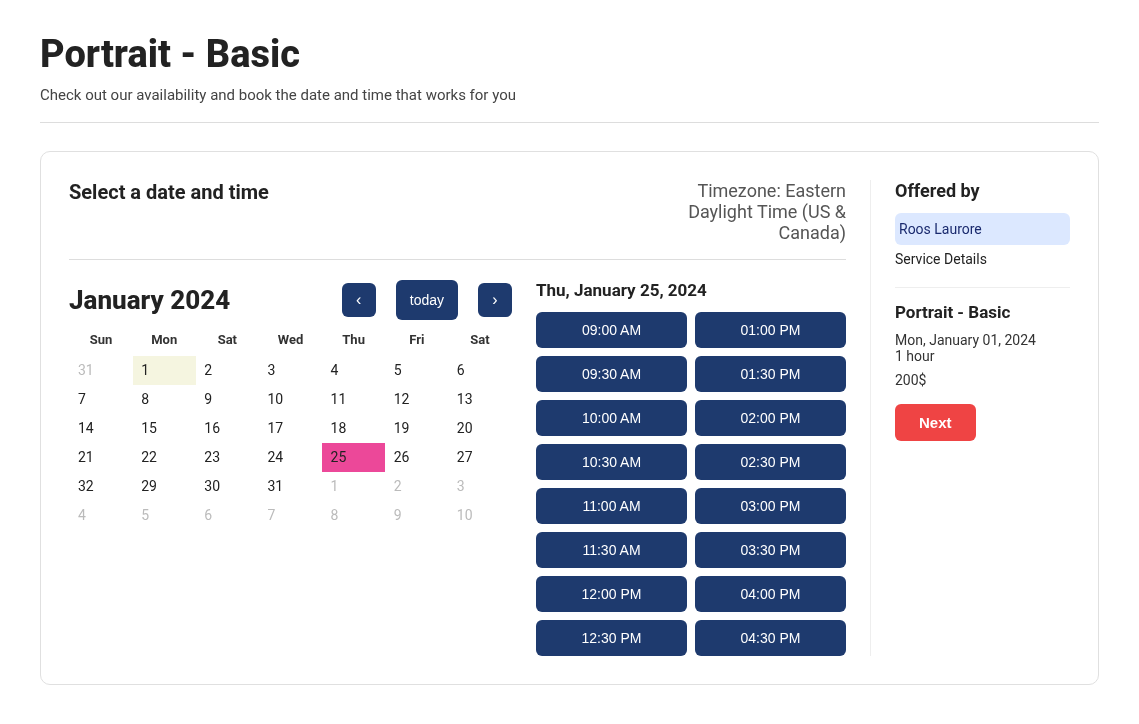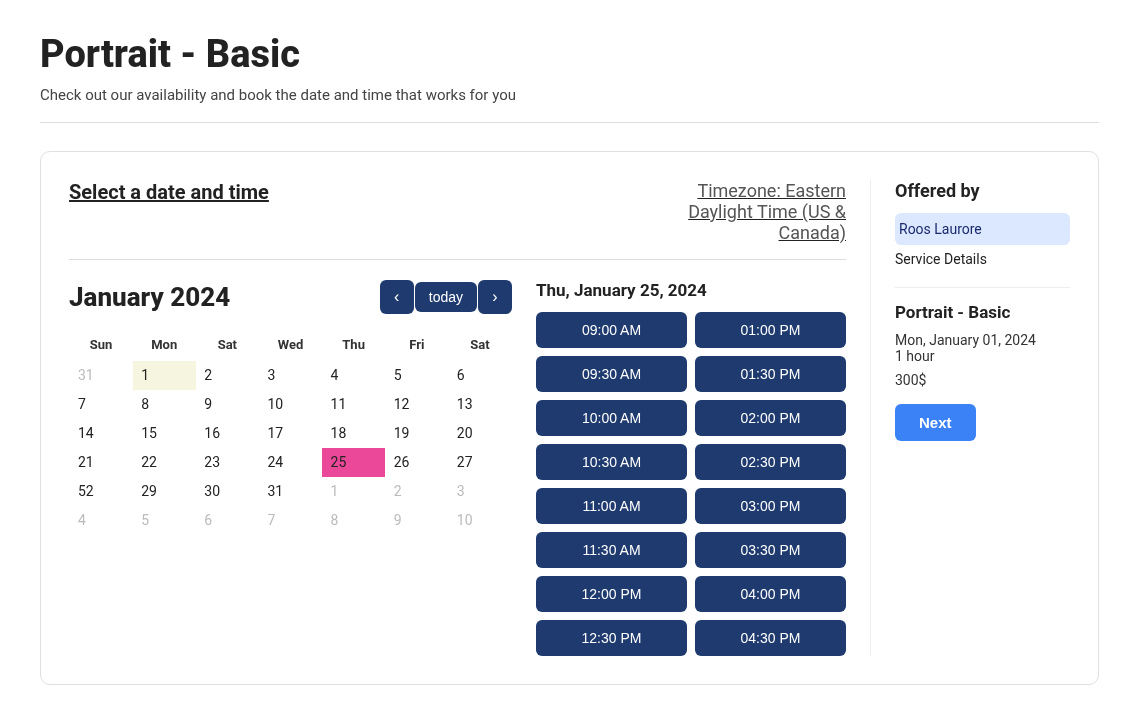--- a/index.html
+++ b/index.html
@@ -34,21 +34,20 @@
     }
     .left-section {
       flex: 1;
       min-width: 0;
     }
     .section-header {
       display: flex;
       justify-content: space-between;
       align-items: flex-start;
       margin-bottom: 16px;
-      text-decoration: underline;
     }
     .select-datetime-label {
       font-size: 20px;
       font-weight: 700;
     }
     .timezone-label {
       font-size: 18px;
       color: #555;
       text-align: right;
       max-width: 200px;
@@ -62,22 +61,22 @@
       display: flex;
       gap: 24px;
     }
     .calendar-section {
       flex: 1;
       min-width: 0;
     }
     .cal-nav {
       display: flex;
       align-items: center;
-      gap: 1px;
-      margin-bottom: 19px;
+      gap: 20px;
+      margin-bottom: 8px;
     }
     .cal-month {
       font-size: 26px;
       font-weight: 800;
       flex: 1;
     }
     .nav-btn {
       background: #1e3a6e;
       border: none;
       color: #fff;
@@ -91,21 +90,21 @@
       justify-content: center;
     }
     .today-btn {
       background: #1e3a6e;
       border: none;
       color: #fff;
       border-radius: 6px;
       padding: 6px 14px;
       font-size: 14px;
       cursor: pointer;
-      height: 30px;
+      height: 40px;
     }
     .calendar-grid {
       width: 100%;
       border-collapse: collapse;
     }
     .calendar-grid th {
       font-size: 13px;
       font-weight: 700;
       color: #333;
       padding: 4px 0 8px 0;
@@ -199,21 +198,21 @@
       font-size: 14px;
       color: #333;
       margin-bottom: 8px;
     }
     .service-price {
       font-size: 14px;
       color: #333;
       margin-bottom: 16px;
     }
     .next-btn {
-      background: #3b82f6;
+      background: #ef4444;
       color: #fff;
       border: none;
       border-radius: 6px;
       padding: 10px 24px;
       font-size: 15px;
       font-weight: 600;
       cursor: pointer;
     }
   </style>
 </head>
@@ -281,21 +280,21 @@
               <tr>
                 <td>21</td>
                 <td>22</td>
                 <td>23</td>
                 <td>24</td>
                 <td class="selected-cell">25</td>
                 <td>26</td>
                 <td>27</td>
               </tr>
               <tr>
-                <td>52</td>
+                <td>32</td>
                 <td>29</td>
                 <td>30</td>
                 <td>31</td>
                 <td class="other-month">1</td>
                 <td class="other-month">2</td>
                 <td class="other-month">3</td>
               </tr>
               <tr>
                 <td class="other-month">4</td>
                 <td class="other-month">5</td>
@@ -333,16 +332,16 @@
   </div>
 
   <div class="right-section">
     <div class="offered-by-title">Offered by</div>
     <div class="provider-item">Roos Laurore</div>
     <span class="service-details-link">Service Details</span>
     <hr class="right-divider">
     <div class="service-name">Portrait - Basic</div>
     <div class="service-date">Mon, January 01, 2024</div>
     <div class="service-duration">1 hour</div>
-    <div class="service-price">300$</div>
+    <div class="service-price">200$</div>
     <button class="next-btn">Next</button>
   </div>
 </div>
 
 </body></html>

